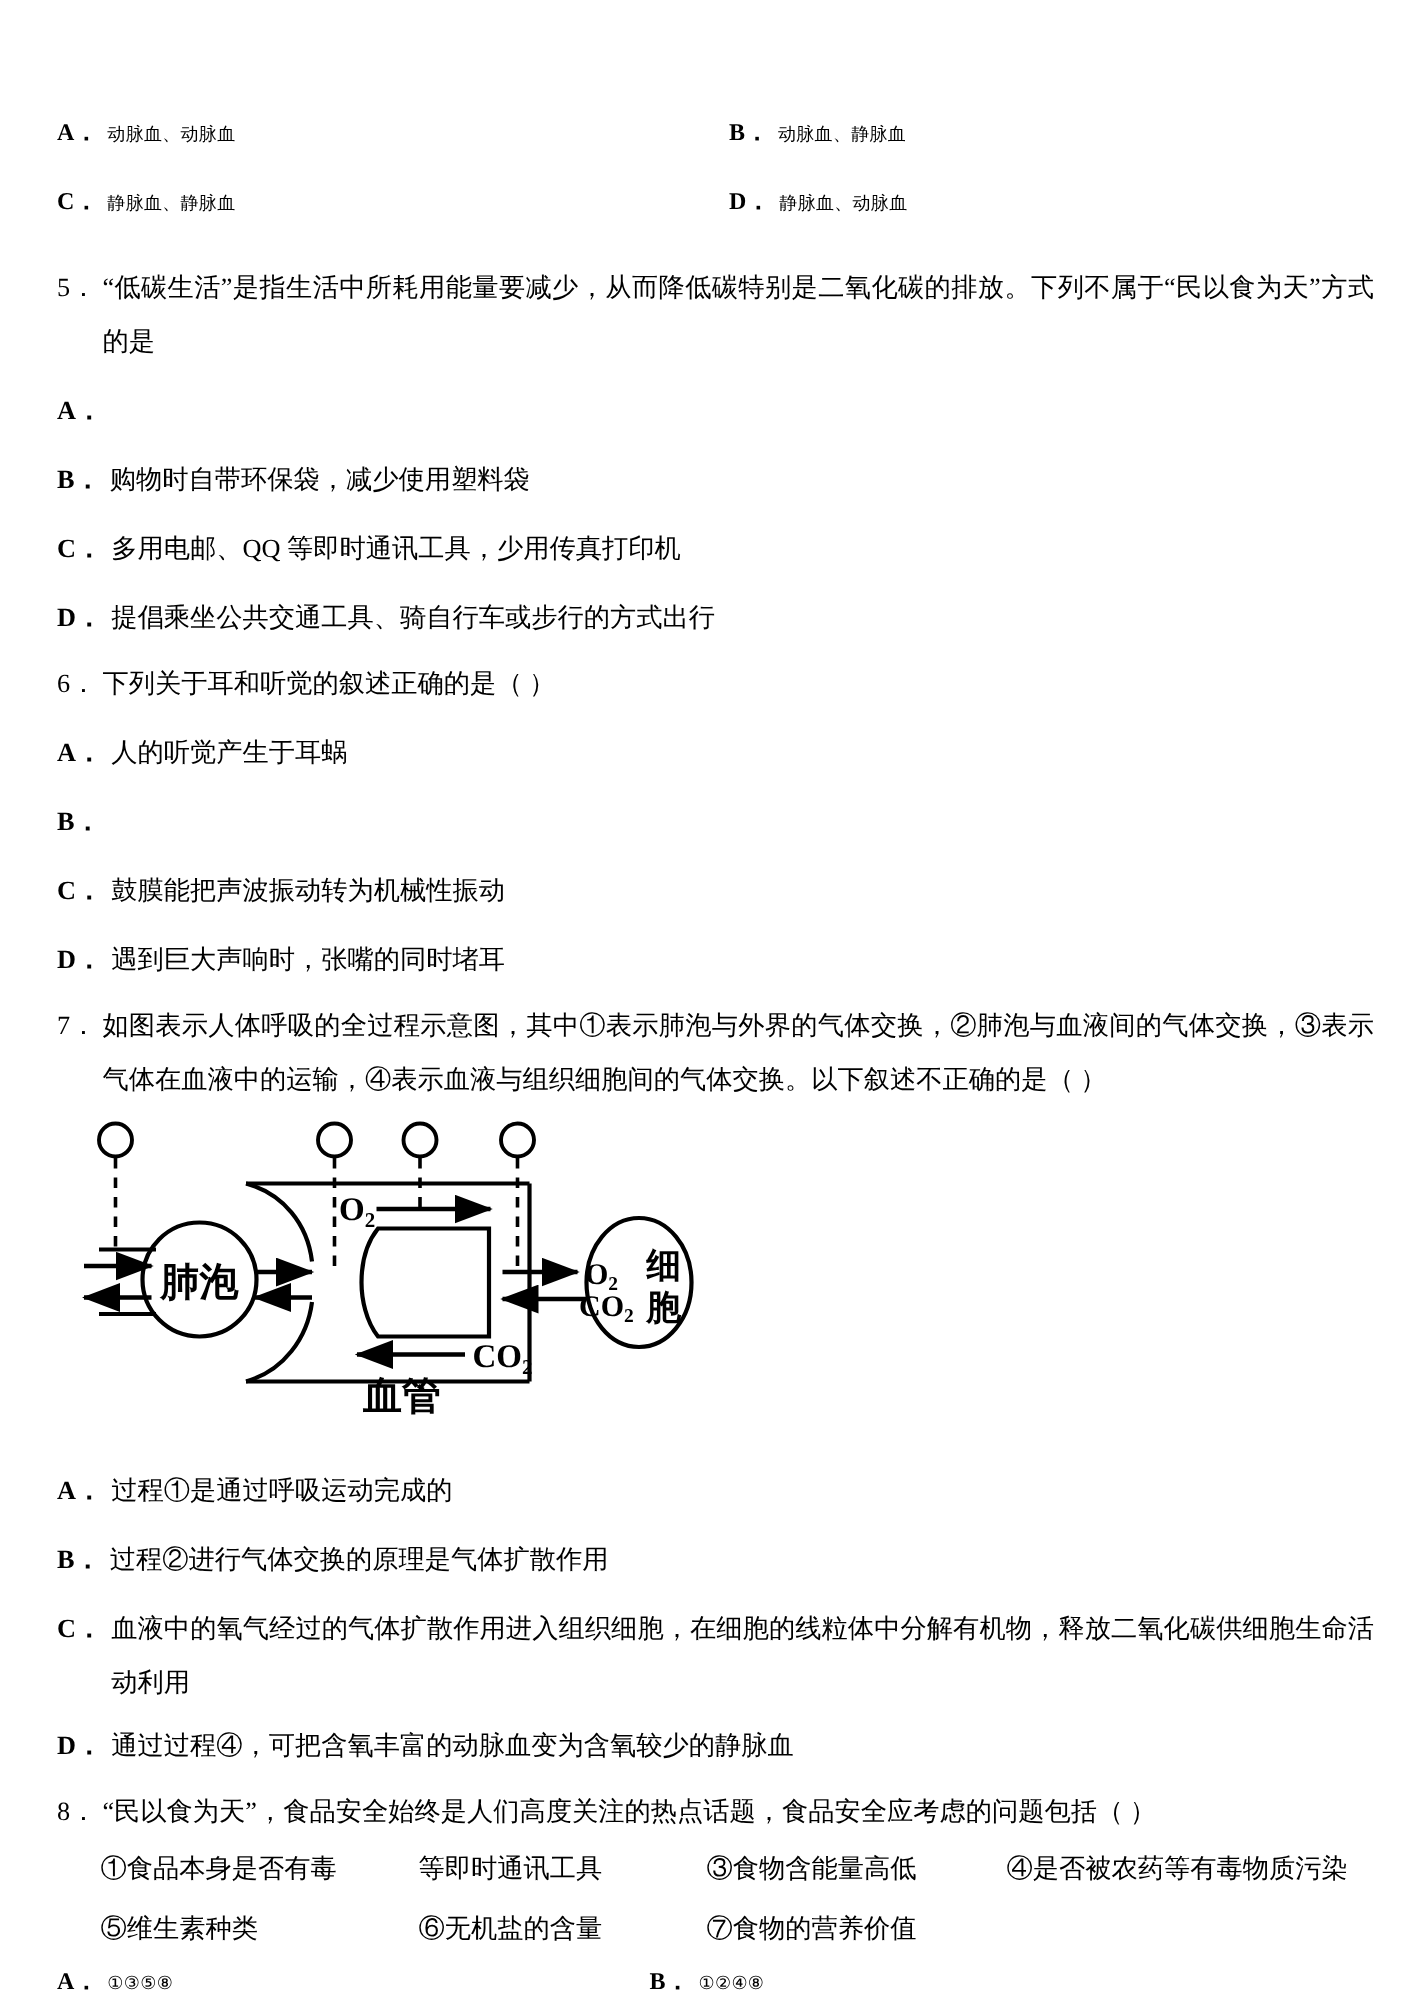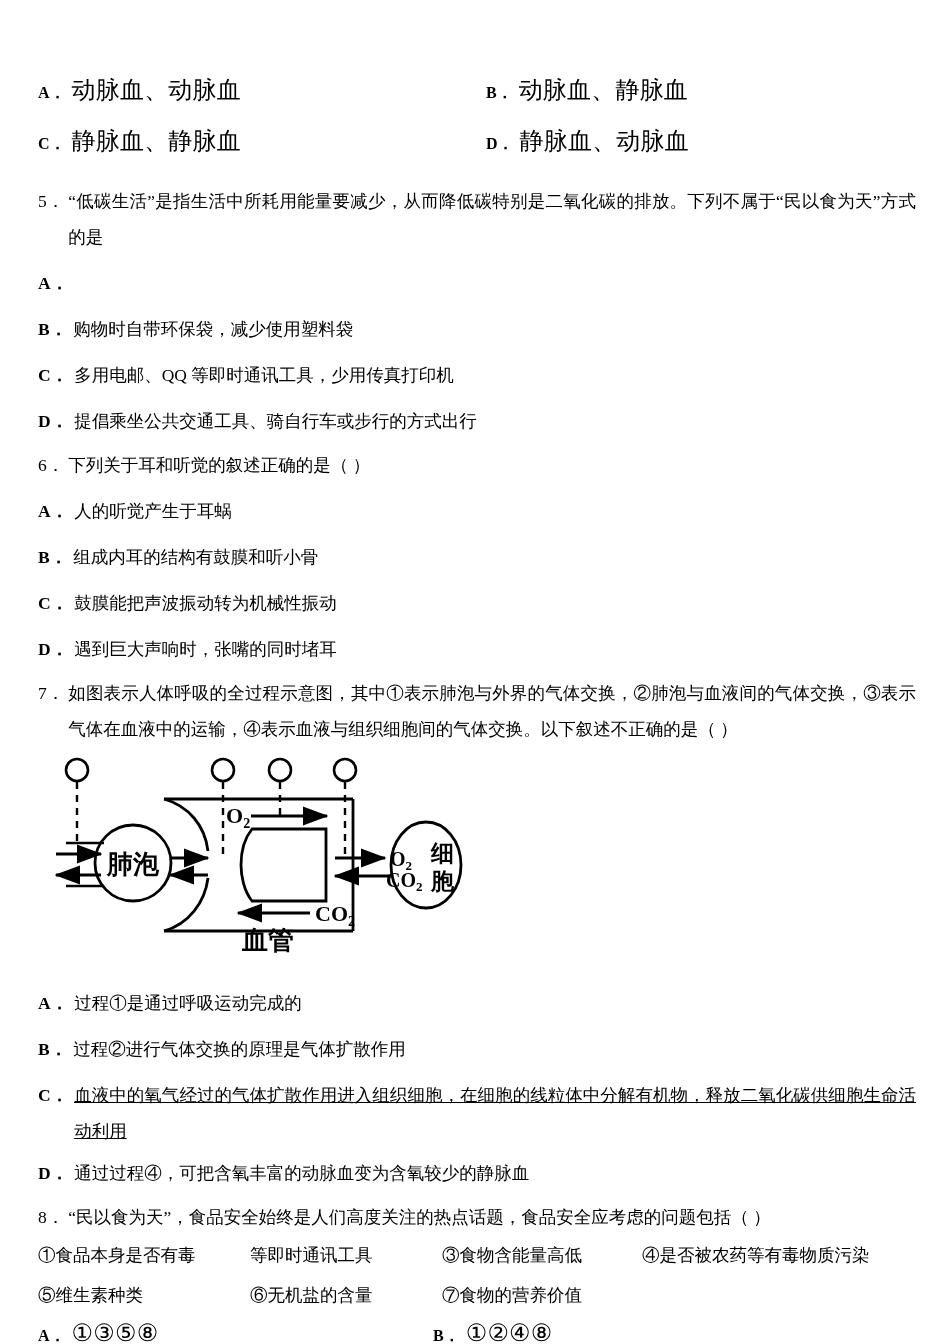--- a/index.html
+++ b/index.html
@@ -25,21 +25,21 @@
   }
   .content {
     position: absolute;
     left: 38px;
     top: 78px;
     width: 878px;
   }
 
   
   .line {
-    font-size: 24px;
+    font-size: 12px;
     line-height: 1.0;
     letter-spacing: 0.2px;
     white-space: nowrap;
   }
   .opt-label {
     font-weight: bold;
     font-family: "Liberation Serif", "DejaVu Serif", serif;
   }
 
   
@@ -84,20 +84,21 @@
     font-size: 17.5px;
     line-height: 36px;
   }
 
   
   .items-grid {
     display: grid;
     grid-template-columns: 212px 192px 200px auto;
     font-size: 17.5px;
     row-gap: 16px;
+    margin-left: 29px;
   }
   .items-grid span { white-space: nowrap; }
 
   
   .figure {
     position: relative;
     width: 430px;
     height: 228px;
     margin-left: 10px;
   }
@@ -155,21 +156,20 @@
     <div class="stem para-narrow" style="margin-bottom:10px;">
       <span class="num">6．</span>
       <span class="body">下列关于耳和听觉的叙述正确的是（      ）</span>
     </div>
     <div class="opt-full para-narrow" style="margin-bottom:10px;">
       <span class="opt-label">A．</span>
       <span>人的听觉产生于耳蜗</span>
     </div>
     <div class="opt-full para-narrow" style="margin-bottom:10px;">
       <span class="opt-label">B．</span>
-      <span>组成内耳的结构有鼓膜和听小骨</span>
     </div>
     <div class="opt-full para-narrow" style="margin-bottom:10px;">
       <span class="opt-label">C．</span>
       <span>鼓膜能把声波振动转为机械性振动</span>
     </div>
     <div class="opt-full para-narrow" style="margin-bottom:8px;">
       <span class="opt-label">D．</span>
       <span>遇到巨大声响时，张嘴的同时堵耳</span>
     </div>
 
@@ -260,21 +260,21 @@
     <div class="opt-full para-narrow" style="margin-bottom:10px;margin-top:6px;">
       <span class="opt-label">A．</span>
       <span>过程①是通过呼吸运动完成的</span>
     </div>
     <div class="opt-full para-narrow" style="margin-bottom:10px;">
       <span class="opt-label">B．</span>
       <span>过程②进行气体交换的原理是气体扩散作用</span>
     </div>
     <div class="opt-full para" style="margin-bottom:6px;">
       <span class="opt-label">C．</span>
-      <span style="flex:1;text-decoration:underline;">血液中的氧气经过的气体扩散作用进入组织细胞，在细胞的线粒体中分解有机物，释放二氧化碳供细胞生命活动利用</span>
+      <span style="flex:1;">血液中的氧气经过的气体扩散作用进入组织细胞，在细胞的线粒体中分解有机物，释放二氧化碳供细胞生命活动利用</span>
     </div>
     <div class="opt-full para-narrow" style="margin-bottom:8px;">
       <span class="opt-label">D．</span>
       <span>通过过程④，可把含氧丰富的动脉血变为含氧较少的静脉血</span>
     </div>
 
     <div class="stem para-narrow" style="margin-bottom:8px;">
       <span class="num">8．</span>
       <span class="body">“民以食为天”，食品安全始终是人们高度关注的热点话题，食品安全应考虑的问题包括（        ）</span>
     </div>

